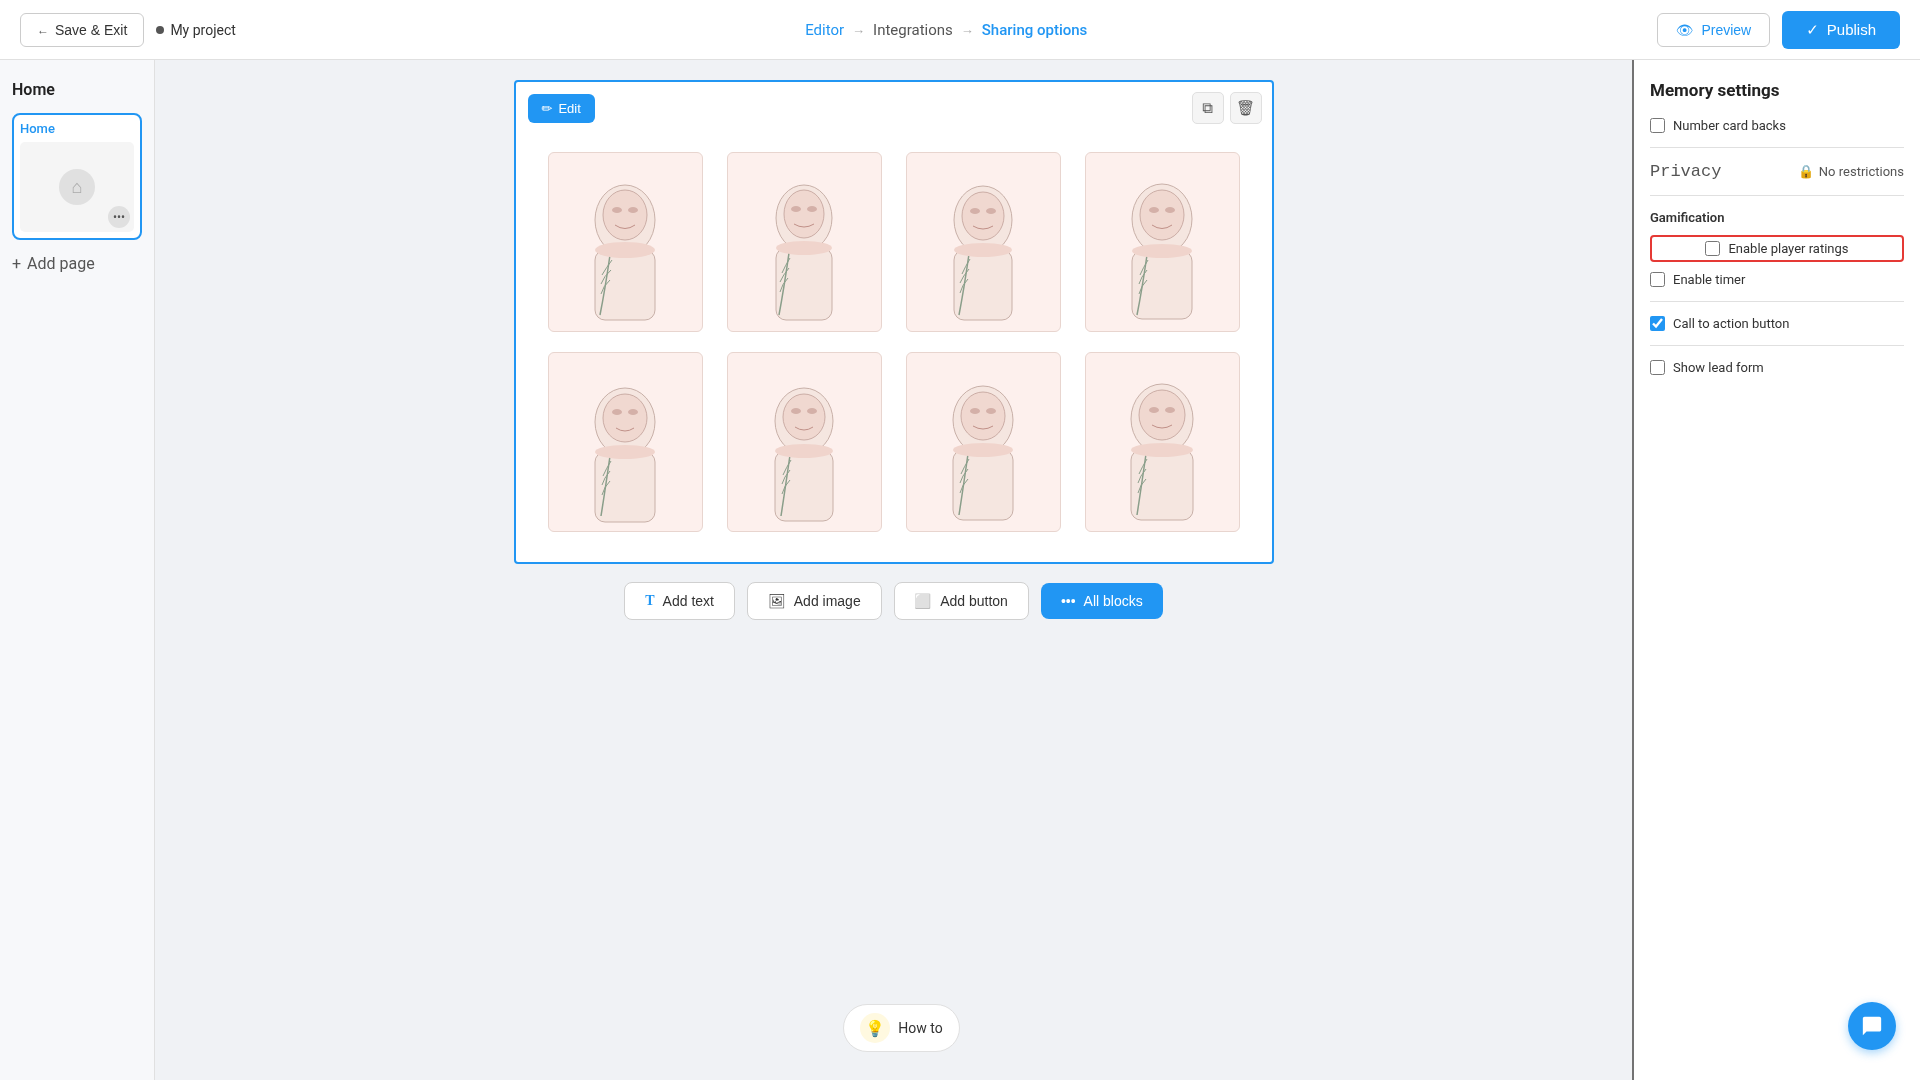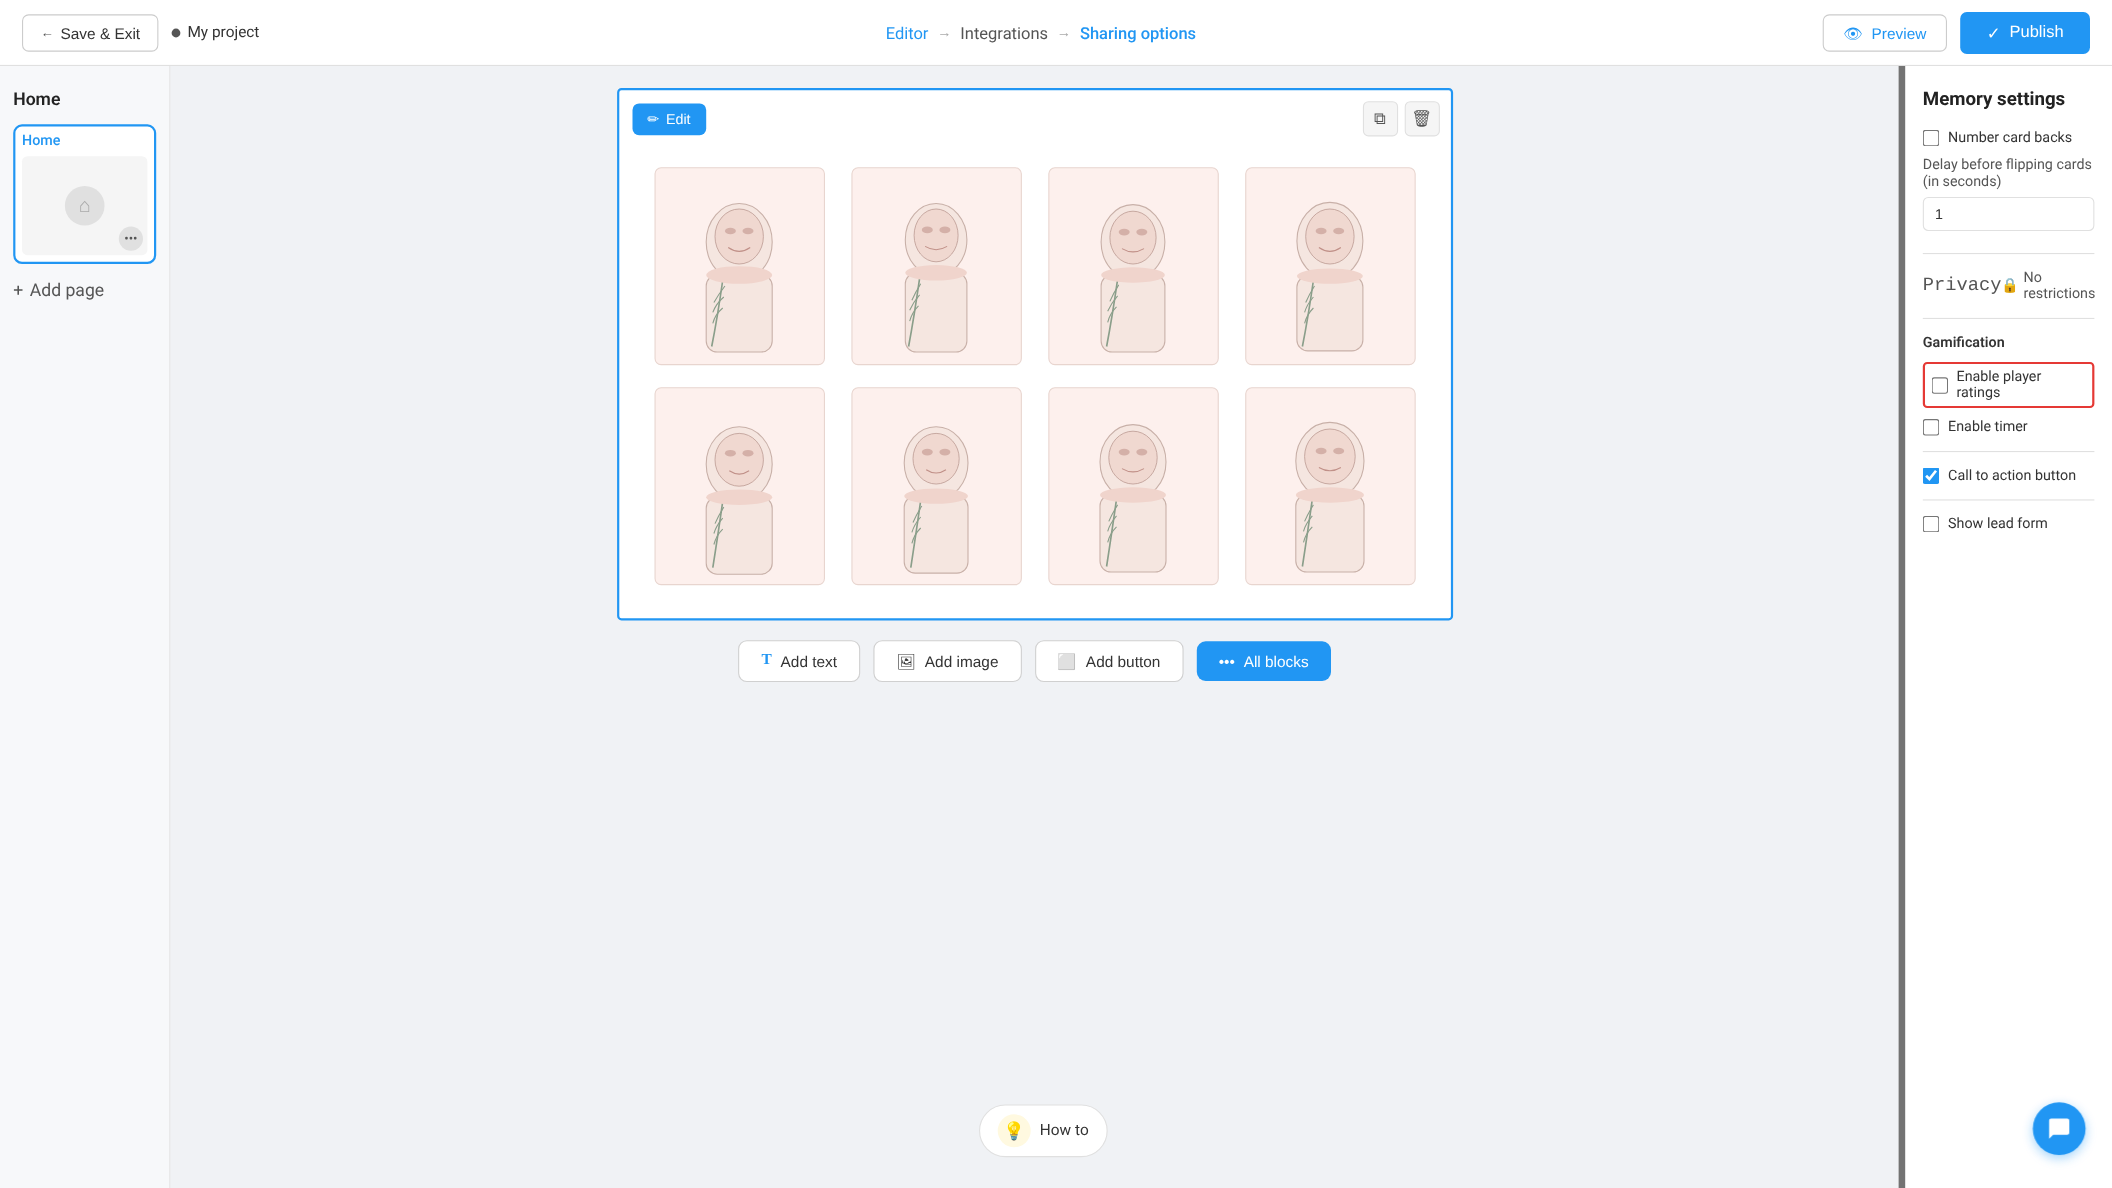--- a/index.html
+++ b/index.html
@@ -260,23 +260,23 @@
     .how-to-icon {
       width: 30px; height: 30px;
       background: #fff9e0;
       border-radius: 50%;
       display: flex; align-items: center; justify-content: center;
       font-size: 16px;
     }
 
     
     .settings-sidebar {
-      width: 194px;
-      background: #fff;
-      border-left: 6px solid #737373;
+      width: 288px;
+      background: #fff;
+      border-left: 2px solid #737373;
       padding: 20px 16px;
       overflow-y: auto;
       flex-shrink: 0;
     }
     .settings-title { font-size: 17px; font-weight: 700; color: #222; margin-bottom: 18px; }
     .settings-section { margin-bottom: 16px; }
     .settings-label { font-size: 13px; color: #555; margin-bottom: 6px; }
     .color-row { display: flex; align-items: center; gap: 8px; margin-bottom: 14px; }
     .color-swatch {
       width: 28px; height: 28px;
@@ -625,24 +625,20 @@
 
   <div class="settings-sidebar">
     <div class="settings-title">Memory settings</div>
 
 
     <div class="checkbox-row">
       <input type="checkbox" id="ncb" style="">
       <label for="ncb" style="font-size:13px;color:#333;cursor:pointer;">Number card backs</label>
     </div>
 
-    <div class="settings-section">
-      <div class="settings-label">Delay before flipping cards (in seconds)</div>
-      <input type="text" class="settings-input" value="1" style="">
-    </div>
 
     <hr class="divider">
 
     <div class="privacy-row">
       <span class="privacy-label">Privacy</span>
       <span class="privacy-value">
         <span>🔒</span>
         <span>No restrictions</span>
       </span>
     </div>

